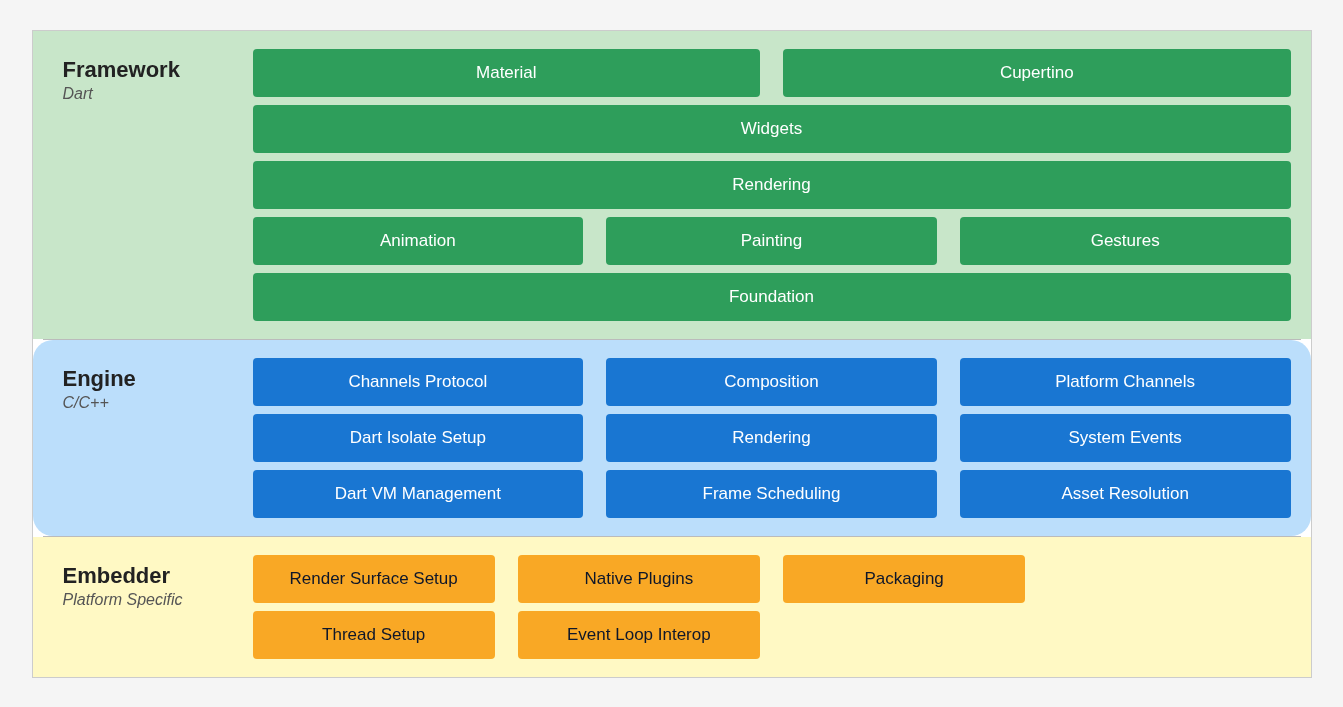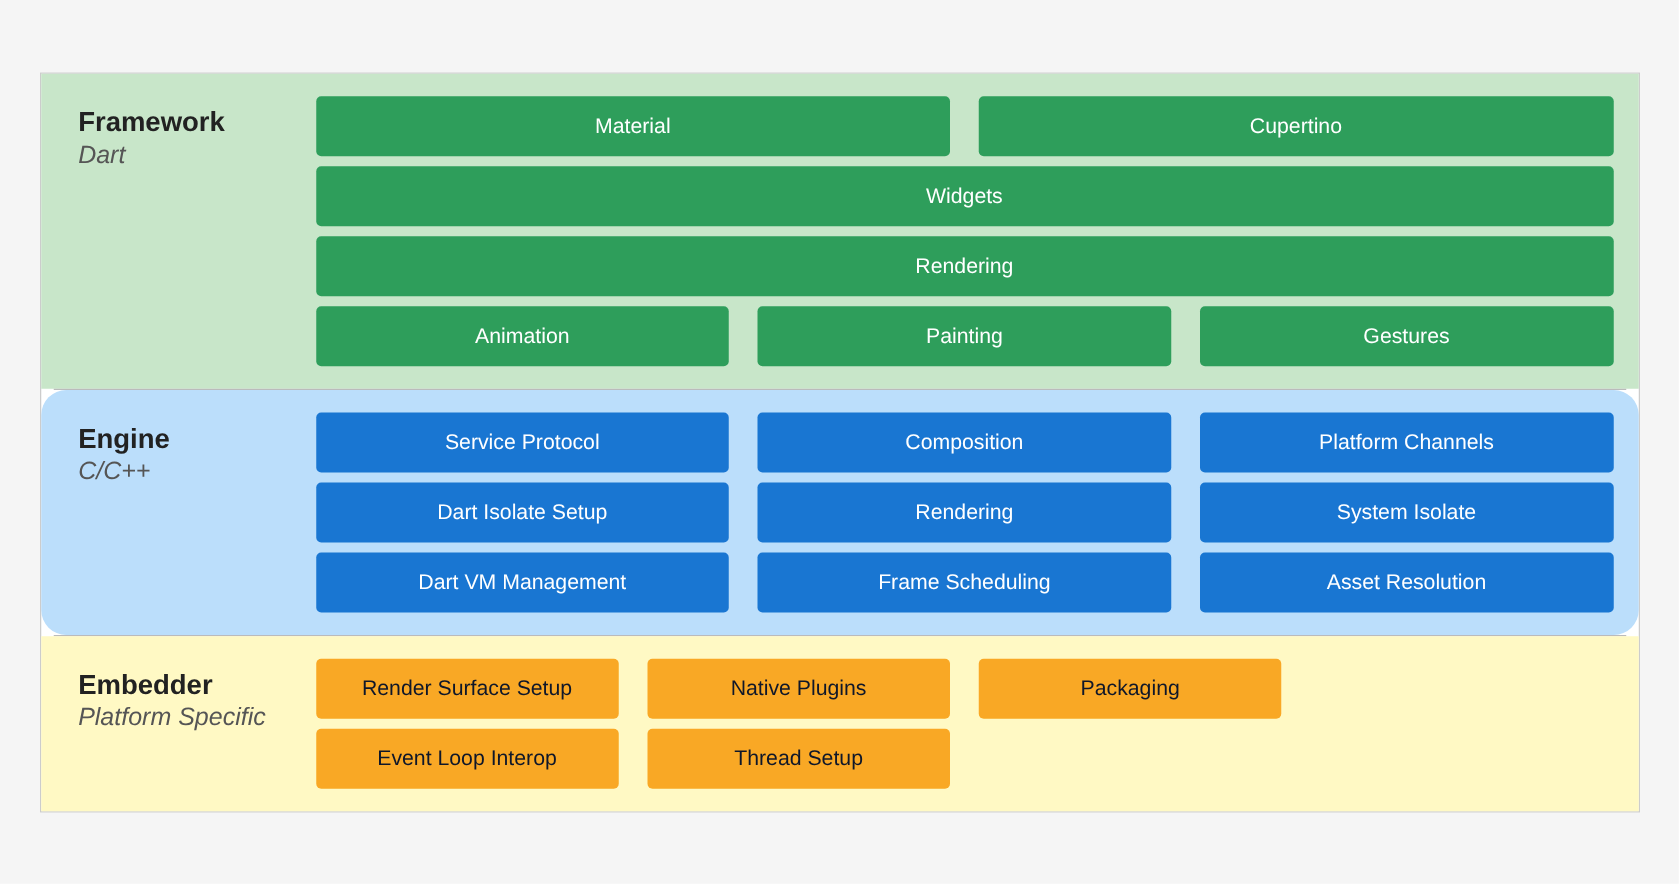--- a/index.html
+++ b/index.html
@@ -33,21 +33,21 @@
       display: flex;
       flex-direction: column;
       justify-content: flex-start;
     }
     .section-label .title {
       font-size: 22px;
       font-weight: bold;
       color: #222;
     }
     .section-label .subtitle {
-      font-size: 20px;
+      font-size: 16px;
       font-style: italic;
       color: #555;
       margin-top: 2px;
     }
     .section-content {
       flex: 1;
       display: flex;
       flex-direction: column;
       gap: 8px;
     }
@@ -125,43 +125,46 @@
       <div class="row">
         <div class="cell framework-cell full">Rendering</div>
       </div>
 
       <div class="row">
         <div class="cell framework-cell">Animation</div>
         <div class="cell framework-cell">Painting</div>
         <div class="cell framework-cell">Gestures</div>
       </div>
 
+      <div class="row">
+        <div class="cell framework-cell full">Foundation</div>
+      </div>
 
     </div>
   </div>
 
   <div class="section-divider"></div>
 
   <div class="section engine-section">
     <div class="section-label">
       <span class="title">Engine</span>
       <span class="subtitle">C/C++</span>
     </div>
     <div class="section-content">
 
       <div class="row">
-        <div class="cell engine-cell">Service Protocol</div>
+        <div class="cell engine-cell">Channels Protocol</div>
         <div class="cell engine-cell">Composition</div>
         <div class="cell engine-cell">Platform Channels</div>
       </div>
 
       <div class="row">
         <div class="cell engine-cell">Dart Isolate Setup</div>
         <div class="cell engine-cell">Rendering</div>
-        <div class="cell engine-cell">System Isolate</div>
+        <div class="cell engine-cell">System Events</div>
       </div>
 
       <div class="row">
         <div class="cell engine-cell">Dart VM Management</div>
         <div class="cell engine-cell">Frame Scheduling</div>
         <div class="cell engine-cell">Asset Resolution</div>
       </div>
 
 
     </div>
@@ -177,22 +180,22 @@
     <div class="section-content">
 
       <div class="row">
         <div class="cell embedder-cell">Render Surface Setup</div>
         <div class="cell embedder-cell">Native Plugins</div>
         <div class="cell embedder-cell">Packaging</div>
         <div class="cell" style="flex:1; background:transparent;"></div>
       </div>
 
       <div class="row">
+        <div class="cell embedder-cell">Thread Setup</div>
         <div class="cell embedder-cell">Event Loop Interop</div>
-        <div class="cell embedder-cell">Thread Setup</div>
         <div class="cell" style="flex:1; background:transparent;"></div>
         <div class="cell" style="flex:1; background:transparent;"></div>
       </div>
 
     </div>
   </div>
 
 </div>
 
 </body></html>

